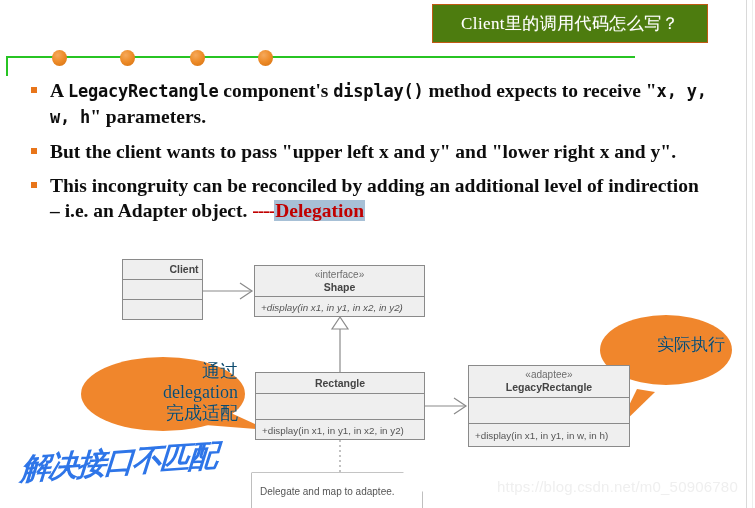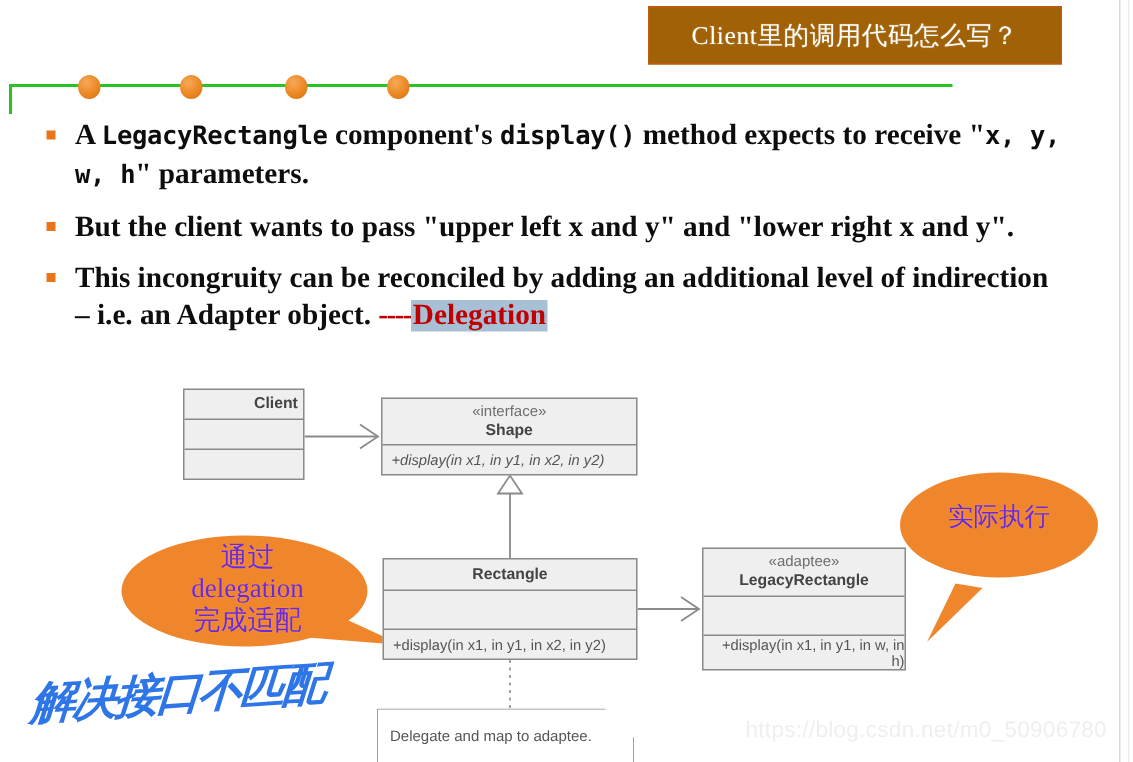--- a/index.html
+++ b/index.html
@@ -47,21 +47,21 @@
     white-space: nowrap;
   }
 
   
   .head-box {
     position: absolute;
     left: 432px;
     top: 4px;
     width: 276px;
     height: 39px;
-    background: #a16207;
+    background: #4d7c0f;
     border: 1px solid #C05A13;
     box-sizing: border-box;
   }
   .head-box-label {
     position: absolute;
     left: 0;
     top: 0;
     width: 100%;
     height: 100%;
     display: flex;
@@ -203,22 +203,22 @@
   .note-text {
     position: absolute;
     left: 8px;
     top: 13px;
     white-space: nowrap;
   }
 
   
   .bubble-text {
     position: absolute;
-    text-align: center;
-    color: #6d28d9;
+    text-align: right;
+    color: #0c4a6e;
     font-family: "Liberation Serif", serif;
     line-height: 21px;
     text-shadow: 0 0 1px rgba(255,255,255,0.3);
     pointer-events: none;
   }
   #bubble-left-text {
     left: 92px;
     top: 361px;
     width: 146px;
     font-size: 18px;
@@ -340,21 +340,21 @@
   </div>
 
   <div class="uml-box" style="left:255px; top:372px; width:170px; height:68px;">
     <div class="uml-row uml-head" style="height:21px;">
       <div class="uml-name">Rectangle</div>
     </div>
     <div class="uml-row" style="height:26px;"></div>
     <div class="uml-row uml-op" style="height:20px;">+display(in x1, in y1, in x2, in y2)</div>
   </div>
 
-  <div class="uml-box" style="left:468px; top:365px; width:136px; height:82px;">
+  <div class="uml-box" style="left:468px; top:365px; width:162px; height:82px;">
     <div class="uml-row uml-head" style="height:32px;">
       <div class="uml-stereo">«adaptee»</div>
       <div class="uml-name">LegacyRectangle</div>
     </div>
     <div class="uml-row" style="height:26px;"></div>
     <div class="uml-row uml-op" style="height:23px;text-align:right;">+display(in x1, in y1, in w, in h)</div>
   </div>
 
   <div class="note-box" style="left:252px; top:473px; width:170px; height:35px;">
     <div class="note-text">Delegate and map to adaptee.</div>

